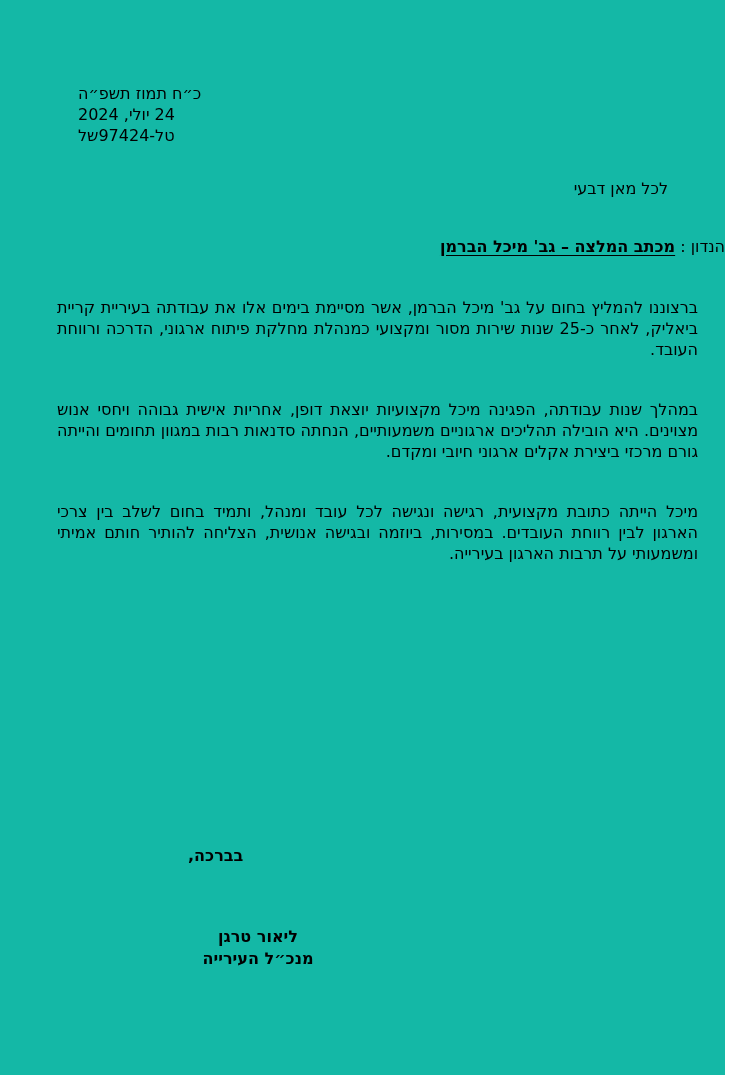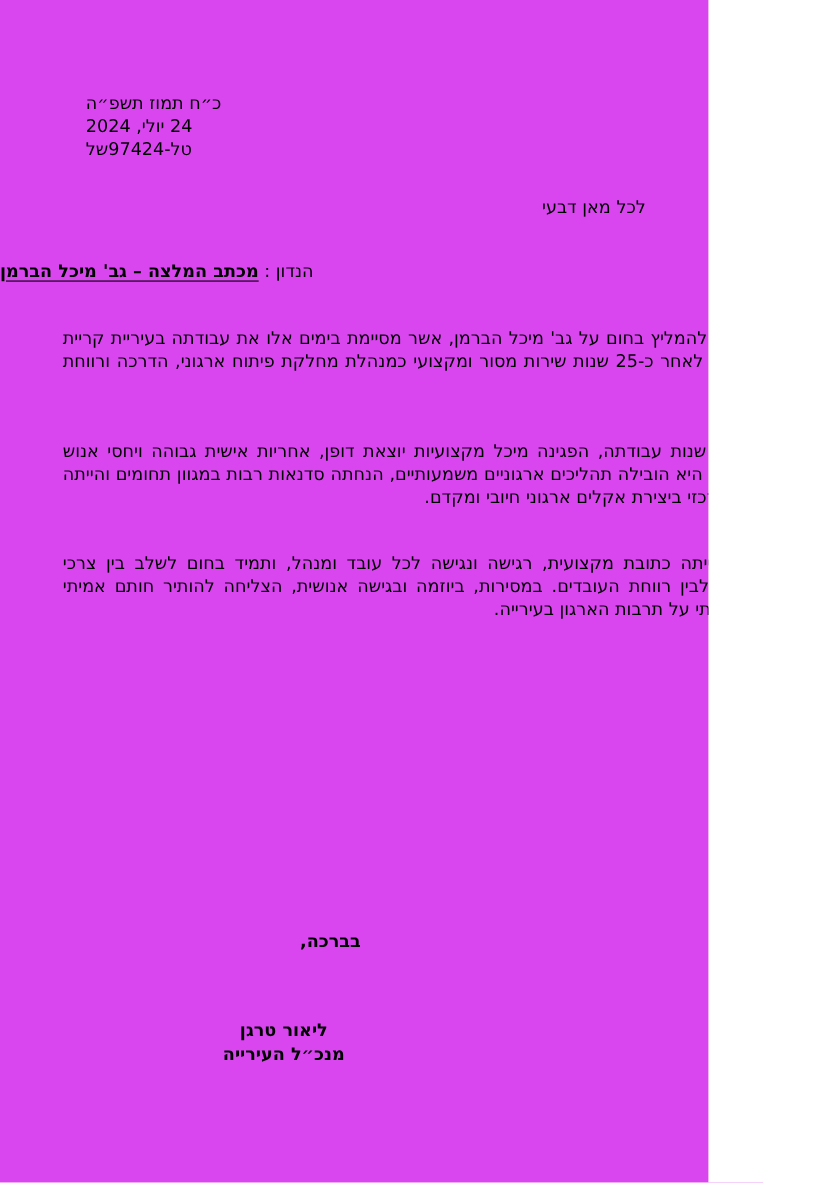--- a/index.html
+++ b/index.html
@@ -1,20 +1,20 @@
 <!DOCTYPE html>
 <html lang="he"><head>
 <meta charset="utf-8">
 <style>
   html, body { margin: 0; padding: 0; background: #ffffff; }
   .page {
     position: relative;
-    width: 644px;
+    width: 725px;
     height: 1075px;
-    background: #d946ef;
+    background: #14b8a6;
     color: #000000;
     font-family: "DejaVu Sans", sans-serif;
     font-size: 16px;
     overflow: hidden;
   }
   .date-block {
     position: absolute;
     top: 83px;
     left: 78px;
     direction: rtl;
@@ -32,22 +32,23 @@
     right: 57px;
     direction: rtl;
     line-height: 21px;
   }
   .subject {
     position: absolute;
     top: 236px;
     left: 0;
     right: 0;
     direction: rtl;
-    text-align: left;
+    text-align: right;
     line-height: 22px;
+    padding-left: 19px;
   }
   .subject-title {
     font-weight: bold;
     text-decoration: underline;
     text-underline-offset: 3px;
   }
   .body-text {
     position: absolute;
     top: 297px;
     left: 57px;
@@ -56,21 +57,21 @@
     text-align: justify;
     line-height: 21px;
   }
   .body-text p { margin: 0 0 39px 0; }
   .closing {
     position: absolute;
     top: 845px;
     left: 188px;
     width: 140px;
     direction: rtl;
-    text-align: right;
+    text-align: left;
     font-weight: bold;
     line-height: 21px;
   }
   .signature-block {
     position: absolute;
     top: 904px;
     left: 188px;
     width: 140px;
     direction: rtl;
     text-align: center;

